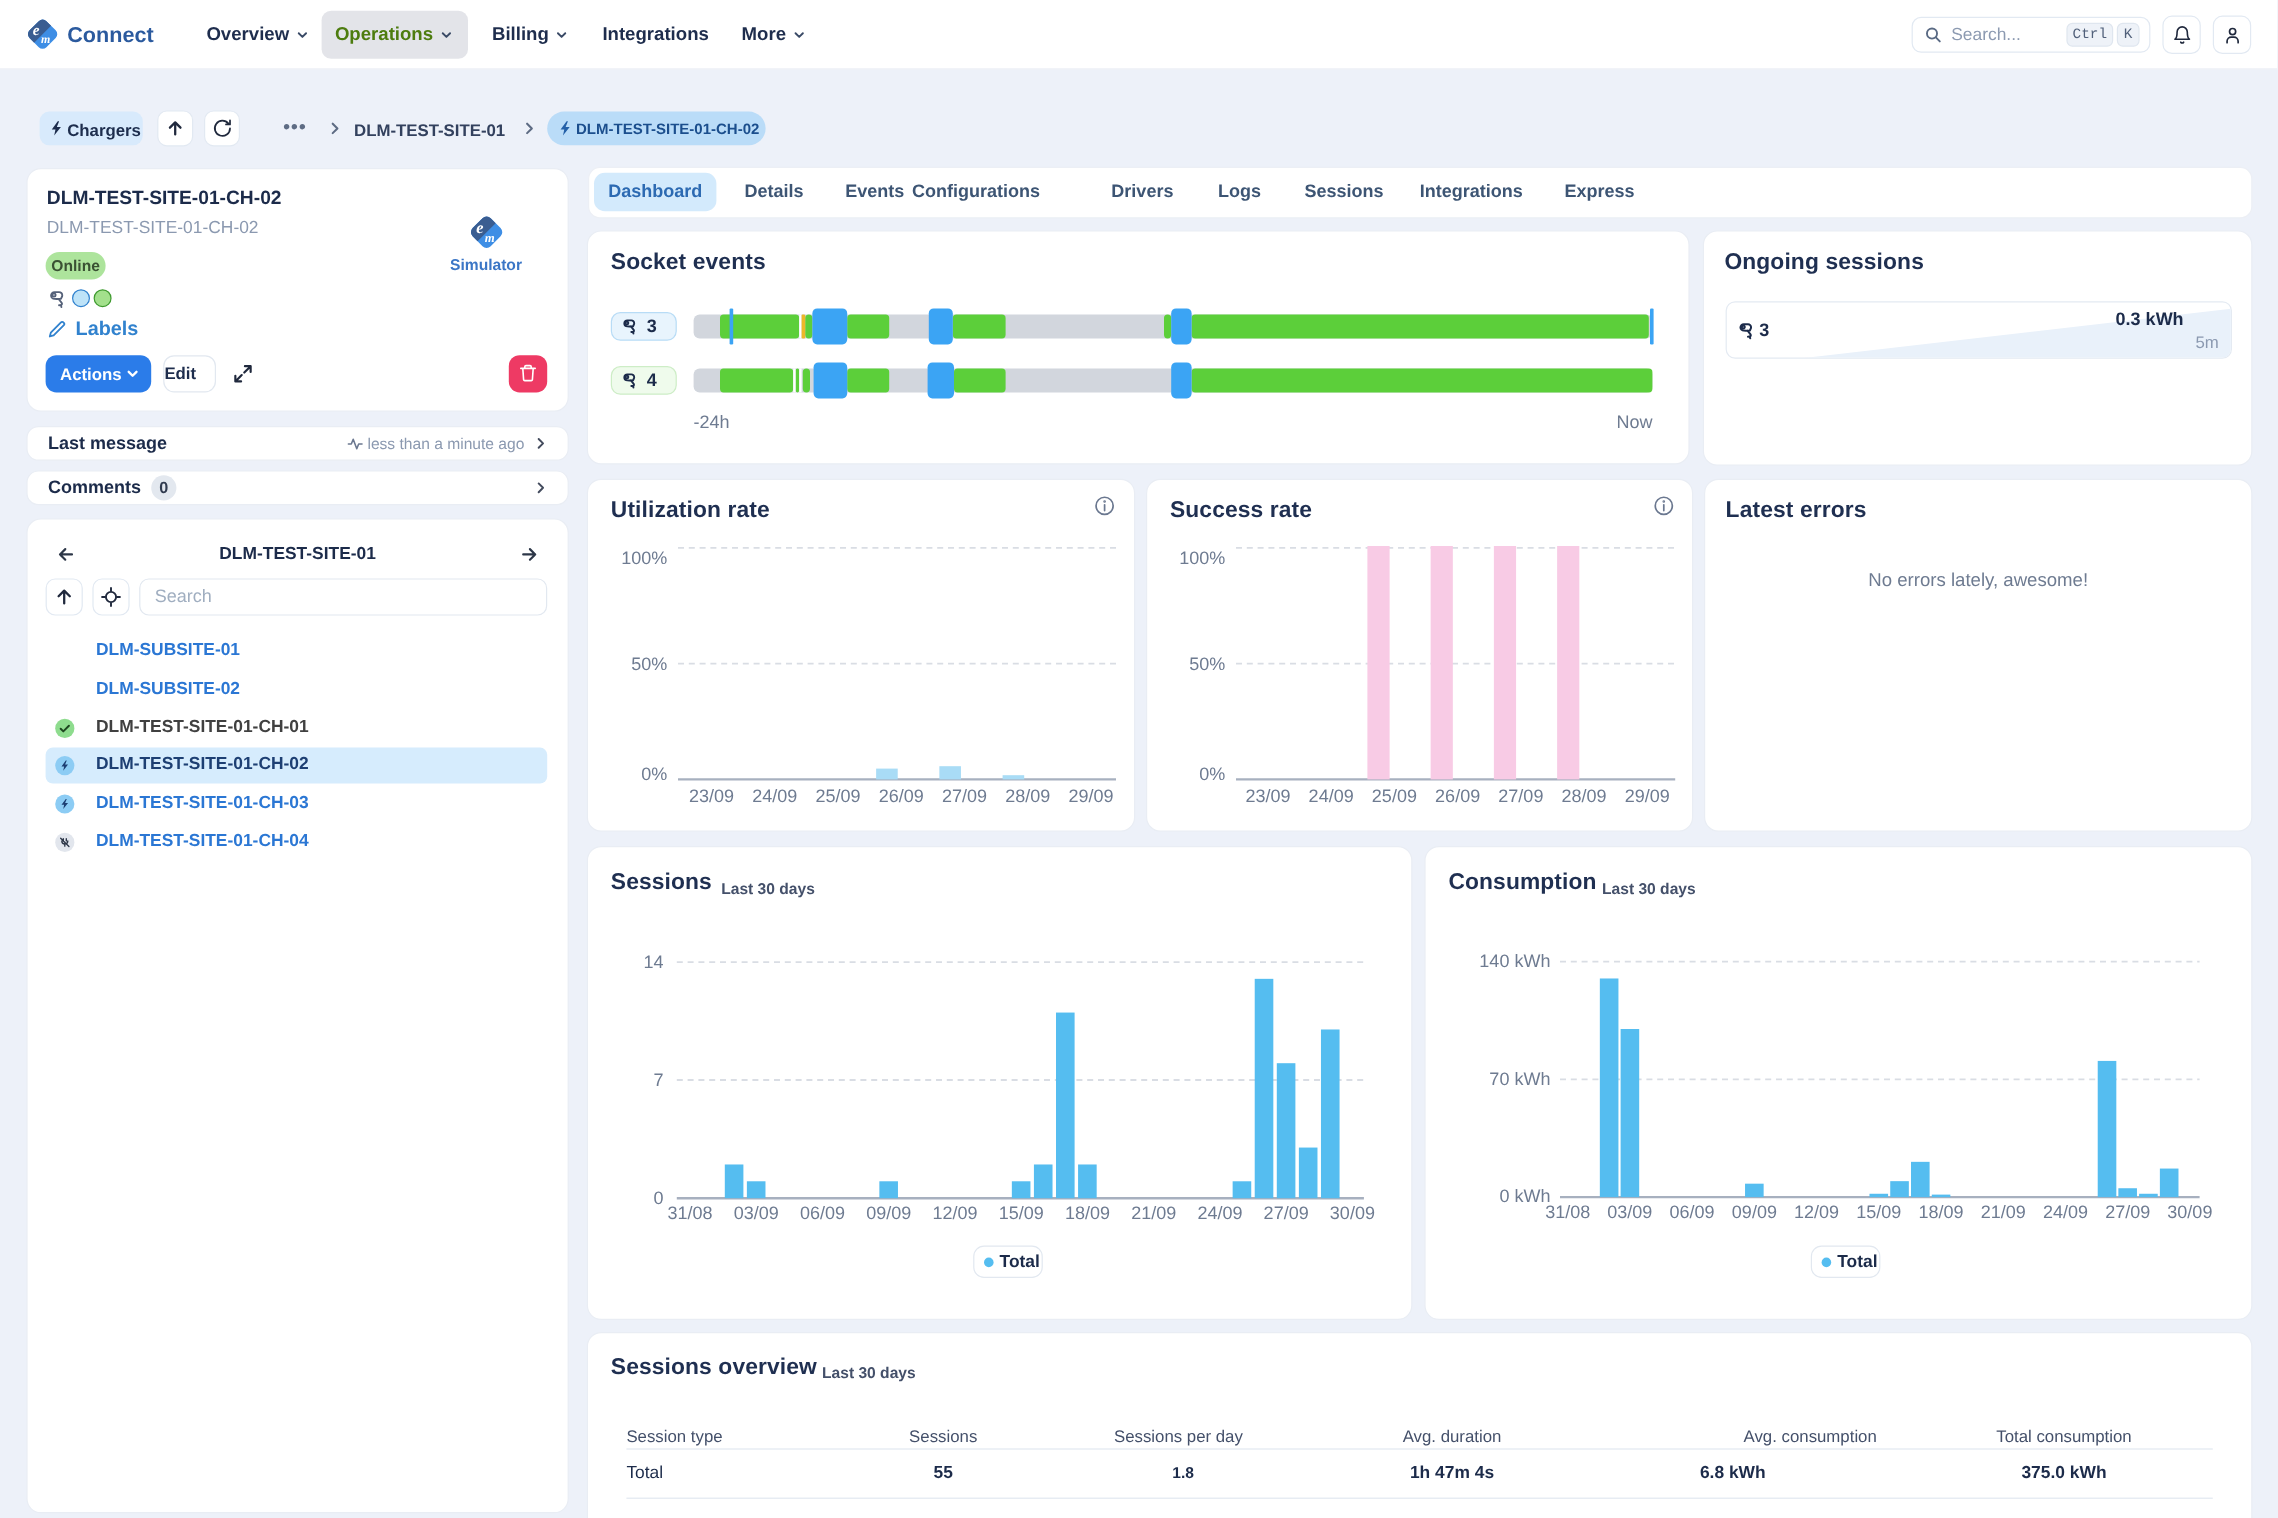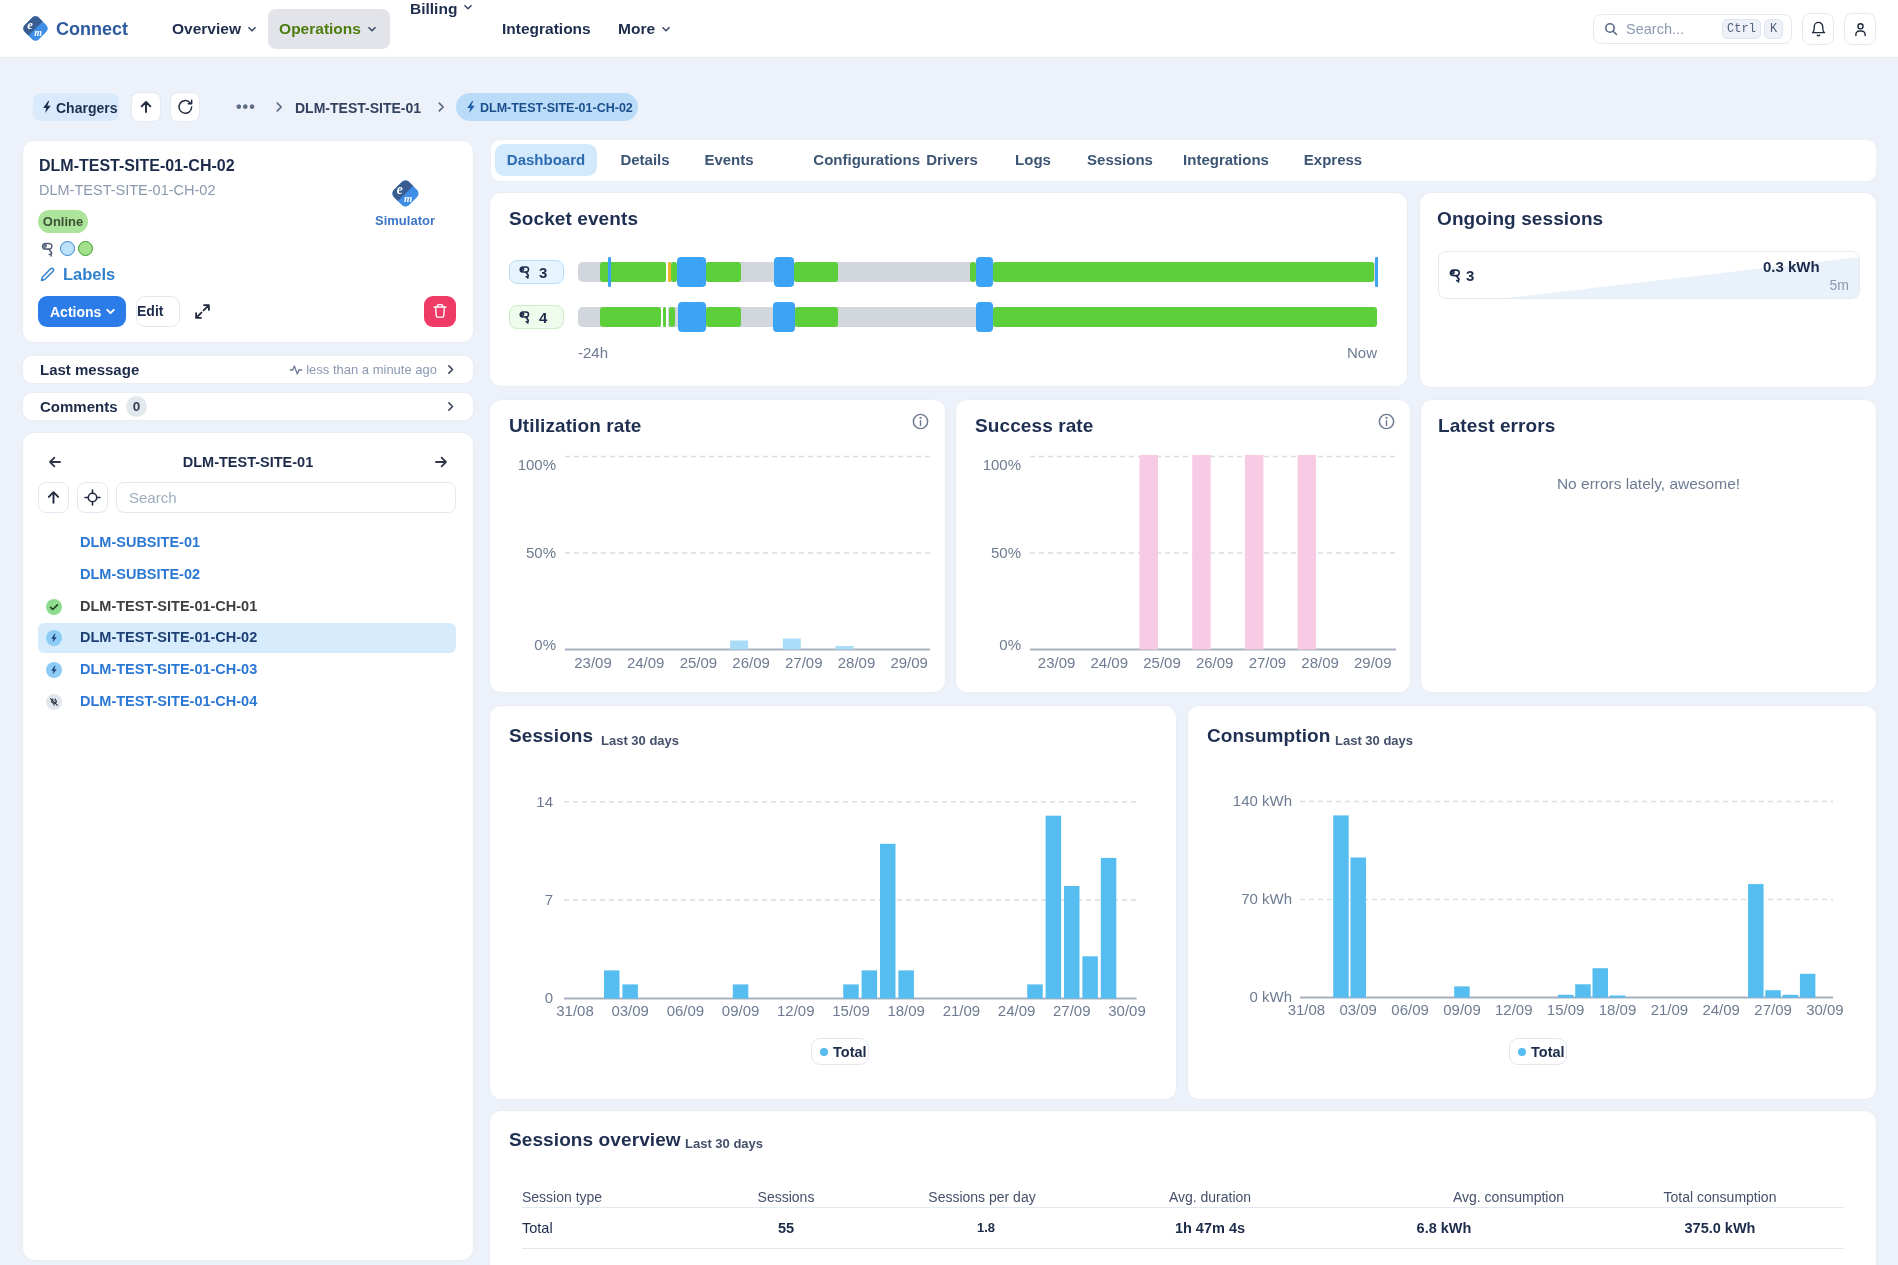--- a/index.html
+++ b/index.html
@@ -30,21 +30,21 @@
       </svg>
     </div>
 <div class="abs" style="left:268px;top:9px;width:122px;height:40px;background:#e3e4e9;border-radius:8px"></div>
 <div class="abs" style="left:268px;top:0;width:122px;height:58px;display:flex;align-items:center;justify-content:center">
       <span style="font-size:15.5px;font-weight:700;color:#4d7c0f">Operations</span>
       <span style="width:4px"></span>
       <svg width="14" height="14" viewBox="0 0 16 16" fill="none" stroke="#3a4a66" stroke-width="1.8" stroke-linecap="round" stroke-linejoin="round">
         <path d="M4.5 6.5 L8 10 L11.5 6.5"></path>
       </svg>
     </div>
-<div class="abs" style="left:410px;top:0;height:58px;display:flex;">
+<div class="abs" style="left:410px;top:0;height:58px;display:flex;align-items:center">
       <span style="font-size:15.5px;font-weight:700;color:#1e2d4d">Billing</span>
       <span style="width:4px"></span>
       <svg width="14" height="14" viewBox="0 0 16 16" fill="none" stroke="#3a4a66" stroke-width="1.8" stroke-linecap="round" stroke-linejoin="round">
         <path d="M4.5 6.5 L8 10 L11.5 6.5"></path>
       </svg>
     </div>
 <div class="abs" style="left:502px;top:0;height:58px;display:flex;align-items:center">
       <span style="font-size:15.5px;font-weight:700;color:#1e2d4d">Integrations</span>
     </div>
 <div class="abs" style="left:618px;top:0;height:58px;display:flex;align-items:center">
@@ -193,21 +193,21 @@
 <div class="abs" style="left:80px;top:661px;font-size:14.5px;font-weight:600;color:#2b77d4">DLM-TEST-SITE-01-CH-03</div>
 <div class="abs" style="left:46px;top:693.9px;width:16px;height:16px;border-radius:50%;background:#e2e6ed"></div>
     <svg class="abs" style="left:49px;top:696.9px" width="10" height="10" viewBox="0 0 16 16" fill="none" stroke="#2d3748" stroke-width="1.8" stroke-linecap="round" stroke-linejoin="round">
       <path d="M4 6 a4 4 0 0 0 8 0 M6 6 V3 M10 6 V3 M8 10 v3 M2.5 2.5 L13.5 13.5"></path>
     </svg>
 <div class="abs" style="left:80px;top:693px;font-size:14.5px;font-weight:600;color:#2b77d4">DLM-TEST-SITE-01-CH-04</div>
 <div class="abs" style="left:490px;top:139px;width:1387px;height:43px;background:#fff;border:1px solid #eceff5;border-radius:10px"></div>
 <div class="abs" style="left:495px;top:144px;width:102px;height:32px;background:#d3eafc;border-radius:9px;text-align:center;line-height:32px;font-size:15px;font-weight:700;color:#2c6ab2">Dashboard</div>
 <div class="abs" style="left:565px;top:144px;width:160px;height:32px;text-align:center;line-height:32px;font-size:15px;font-weight:600;color:#3d5574">Details</div>
 <div class="abs" style="left:649px;top:144px;width:160px;height:32px;text-align:center;line-height:32px;font-size:15px;font-weight:600;color:#3d5574">Events</div>
-<div class="abs" style="left:760px;top:144px;width:160px;height:32px;text-align:right;line-height:32px;font-size:15px;font-weight:600;color:#3d5574">Configurations</div>
+<div class="abs" style="left:760px;top:144px;width:160px;height:32px;text-align:left;line-height:32px;font-size:15px;font-weight:600;color:#3d5574">Configurations</div>
 <div class="abs" style="left:872px;top:144px;width:160px;height:32px;text-align:center;line-height:32px;font-size:15px;font-weight:600;color:#3d5574">Drivers</div>
 <div class="abs" style="left:953px;top:144px;width:160px;height:32px;text-align:center;line-height:32px;font-size:15px;font-weight:600;color:#3d5574">Logs</div>
 <div class="abs" style="left:1040px;top:144px;width:160px;height:32px;text-align:center;line-height:32px;font-size:15px;font-weight:600;color:#3d5574">Sessions</div>
 <div class="abs" style="left:1146px;top:144px;width:160px;height:32px;text-align:center;line-height:32px;font-size:15px;font-weight:600;color:#3d5574">Integrations</div>
 <div class="abs" style="left:1253px;top:144px;width:160px;height:32px;text-align:center;line-height:32px;font-size:15px;font-weight:600;color:#3d5574">Express</div>
 <div class="card" style="left:489px;top:192px;width:919px;height:195px"></div>
 <div class="abs title" style="left:509px;top:208px">Socket events</div>
 <div class="abs" style="left:509px;top:260px;width:55px;height:24px;background:#e8f4fd;border:1px solid #b8dcf6;border-radius:8px"></div>
 <svg class="abs" style="left:518px;top:264px" width="15" height="15" viewBox="0 0 16 16">
       <g fill="none" stroke="#1c2b4a" stroke-width="1.7" stroke-linecap="round" stroke-linejoin="round">

